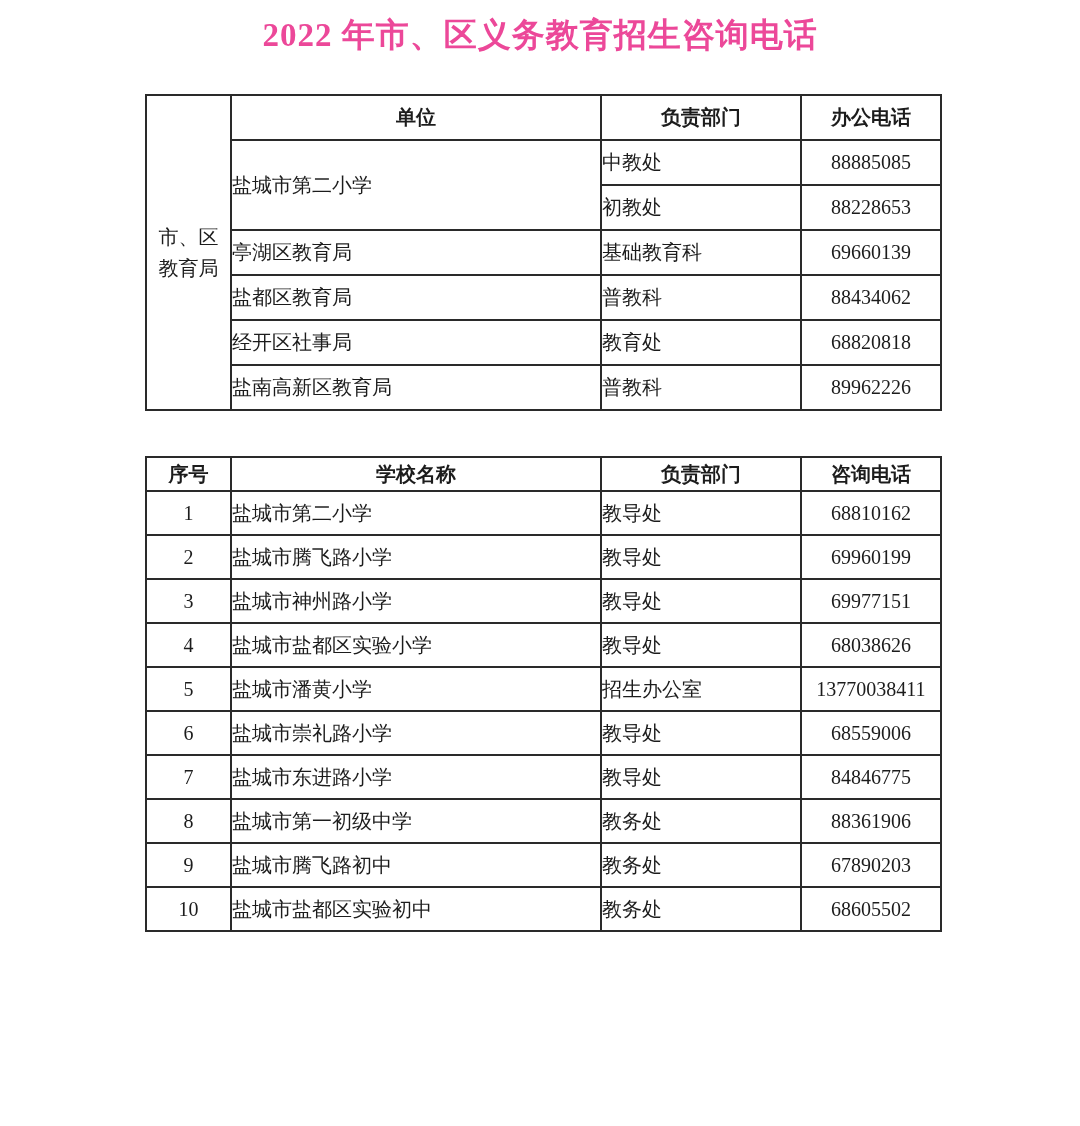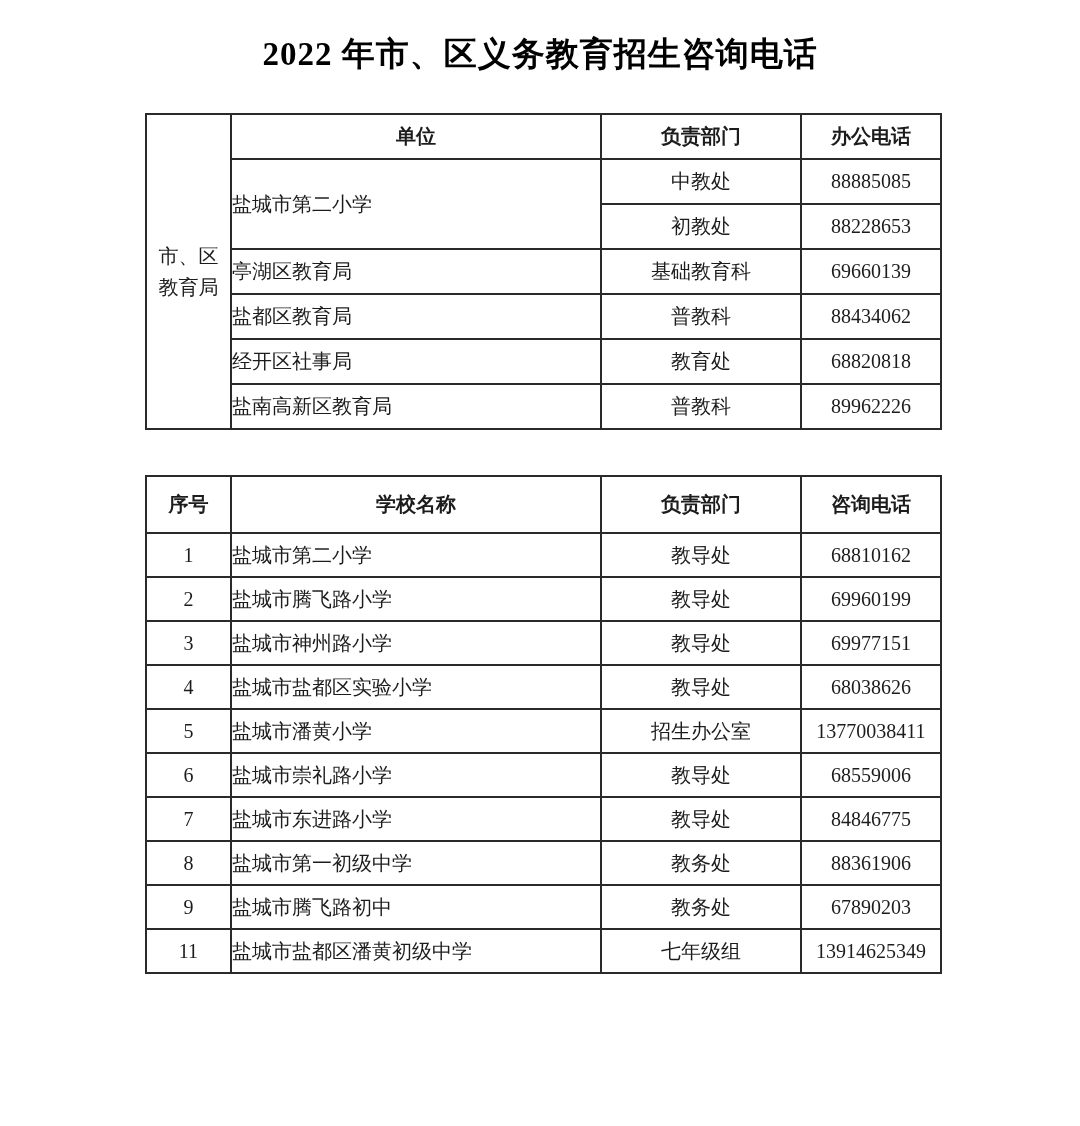--- a/index.html
+++ b/index.html
@@ -9,26 +9,26 @@
   }
   body {
     width: 1080px;
     height: 1126px;
     font-family: "Liberation Serif", "DejaVu Serif", serif;
     color: #1c1c1c;
     overflow: hidden;
   }
   .page-title {
     margin: 0;
-    padding-top: 32px;
+    padding-top: 13px;
     text-align: center;
     font-size: 33px;
     font-weight: bold;
     letter-spacing: 1px;
-    color: #000000;
+    color: #ec4899;
   }
   .tbl {
     border-collapse: collapse;
     table-layout: fixed;
     margin-left: 145px;
     width: 795px;
     font-size: 20px;
   }
   .tbl-bureau { margin-top: 36px; }
   .tbl-school { margin-top: 45px; }
@@ -40,32 +40,32 @@
     overflow: hidden;
     white-space: nowrap;
   }
   .tbl th {
     font-weight: bold;
     text-align: center;
     font-family: Liberation Mono, monospace;
   }
   .tbl-bureau tr { height: 45px; }
   .tbl-school tr { height: 44px; }
-  .tbl-school tr.hdr { height: 57px; border-radius: 21px; }
+  .tbl-school tr.hdr { height: 34px; border-radius: 21px; }
   .c-side {
     text-align: center;
     line-height: 1.55;
     white-space: normal;
   }
   .c-unit, .c-name {
     text-align: left;
     padding-left: 17px;
   }
   .c-dept {
-    text-align: center;
+    text-align: left;
     padding-left: 12px;
   }
   .c-no, .c-phone {
     text-align: center;
     border-radius: 10px;
   }
 </style>
 </head>
 <body>
 
@@ -184,19 +184,19 @@
         <td class="c-dept">教务处</td>
         <td class="c-phone">88361906</td>
       </tr>
       <tr>
         <td class="c-no">9</td>
         <td class="c-name">盐城市腾飞路初中</td>
         <td class="c-dept">教务处</td>
         <td class="c-phone">67890203</td>
       </tr>
       <tr>
-        <td class="c-no">11</td>
-        <td class="c-name">盐城市盐都区潘黄初级中学</td>
-        <td class="c-dept">七年级组</td>
-        <td class="c-phone">13914625349</td>
+        <td class="c-no">10</td>
+        <td class="c-name">盐城市盐都区实验初中</td>
+        <td class="c-dept">教务处</td>
+        <td class="c-phone">68605502</td>
       </tr>
     </tbody>
 </table>
 
 </body></html>

